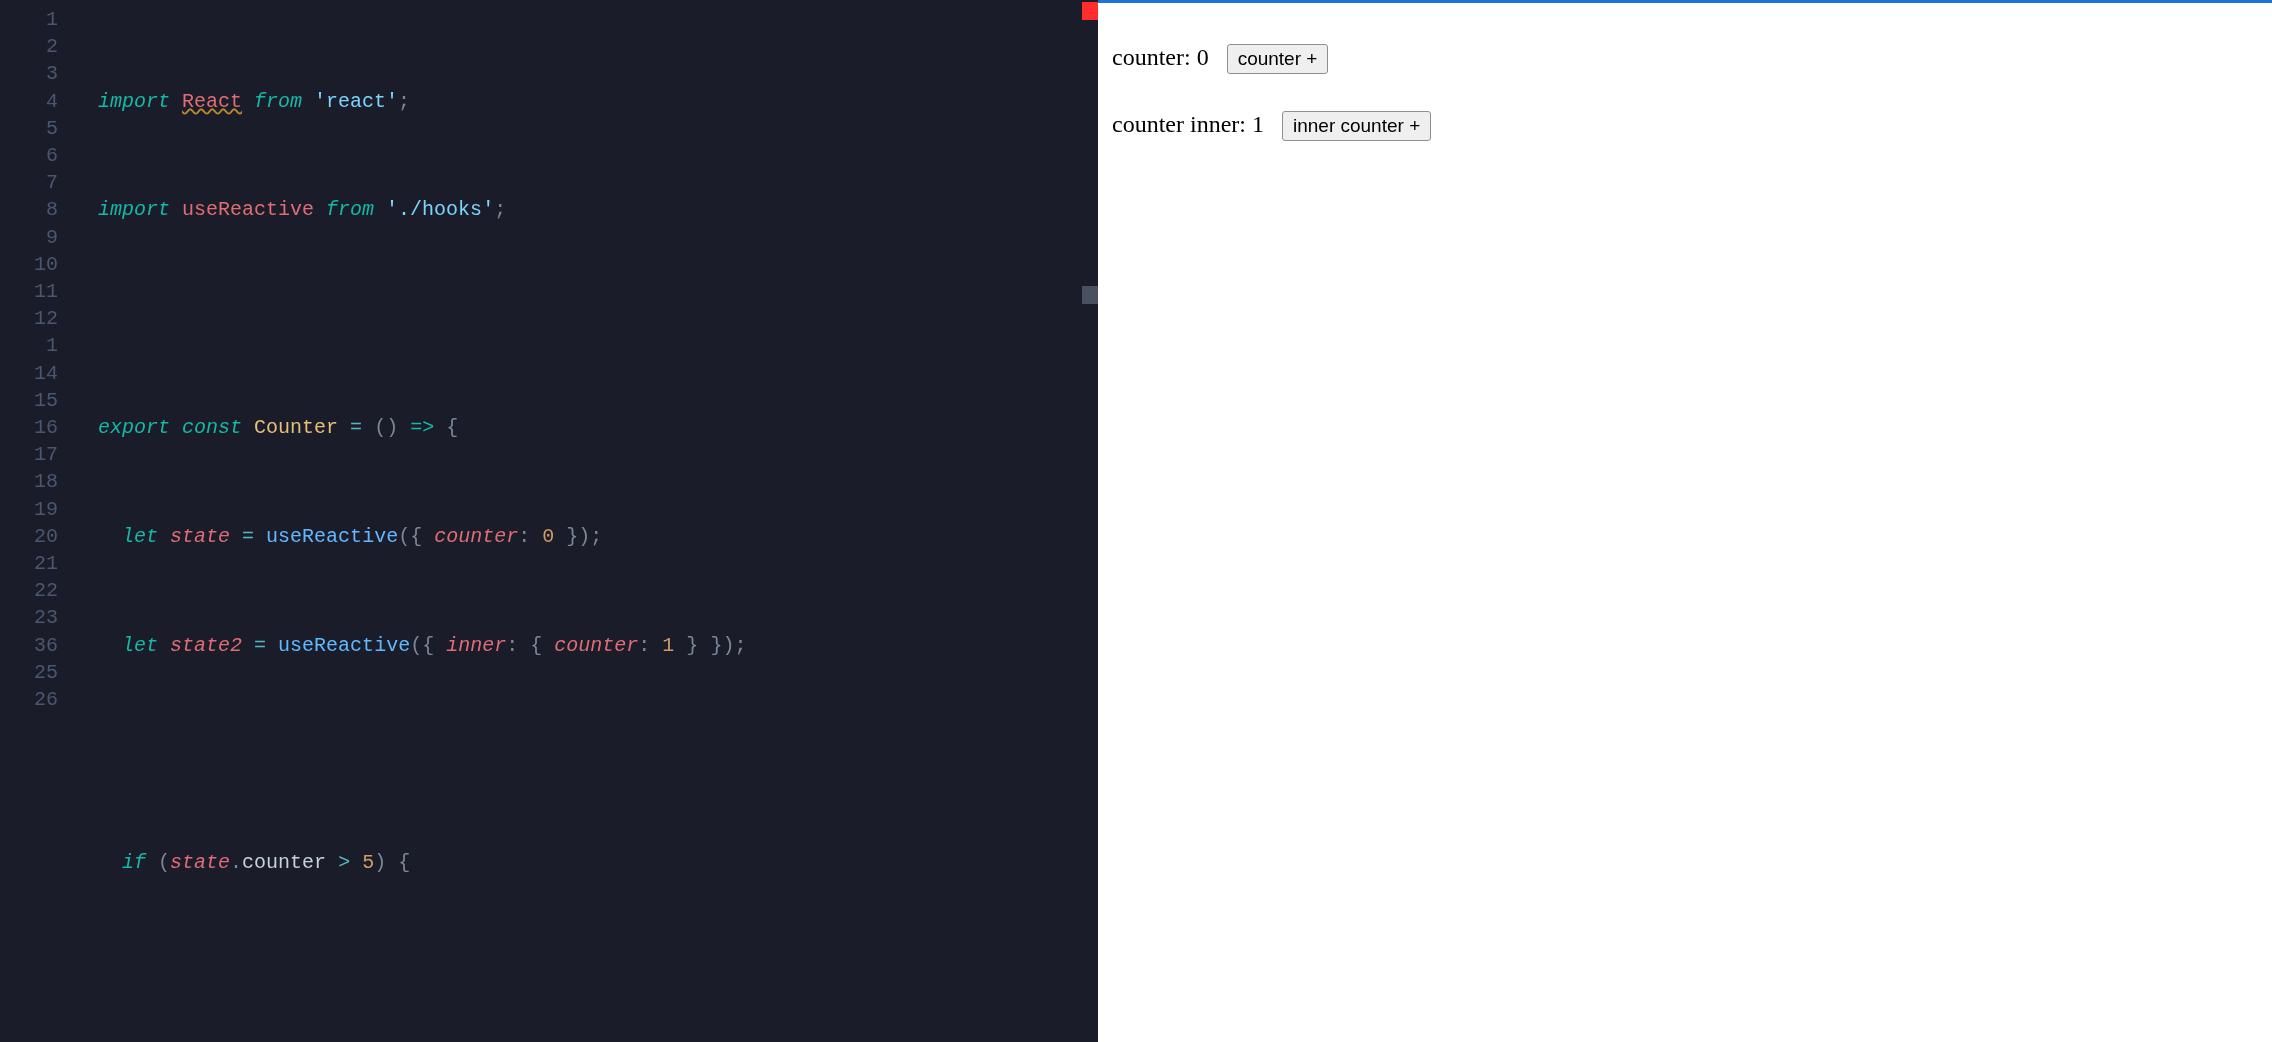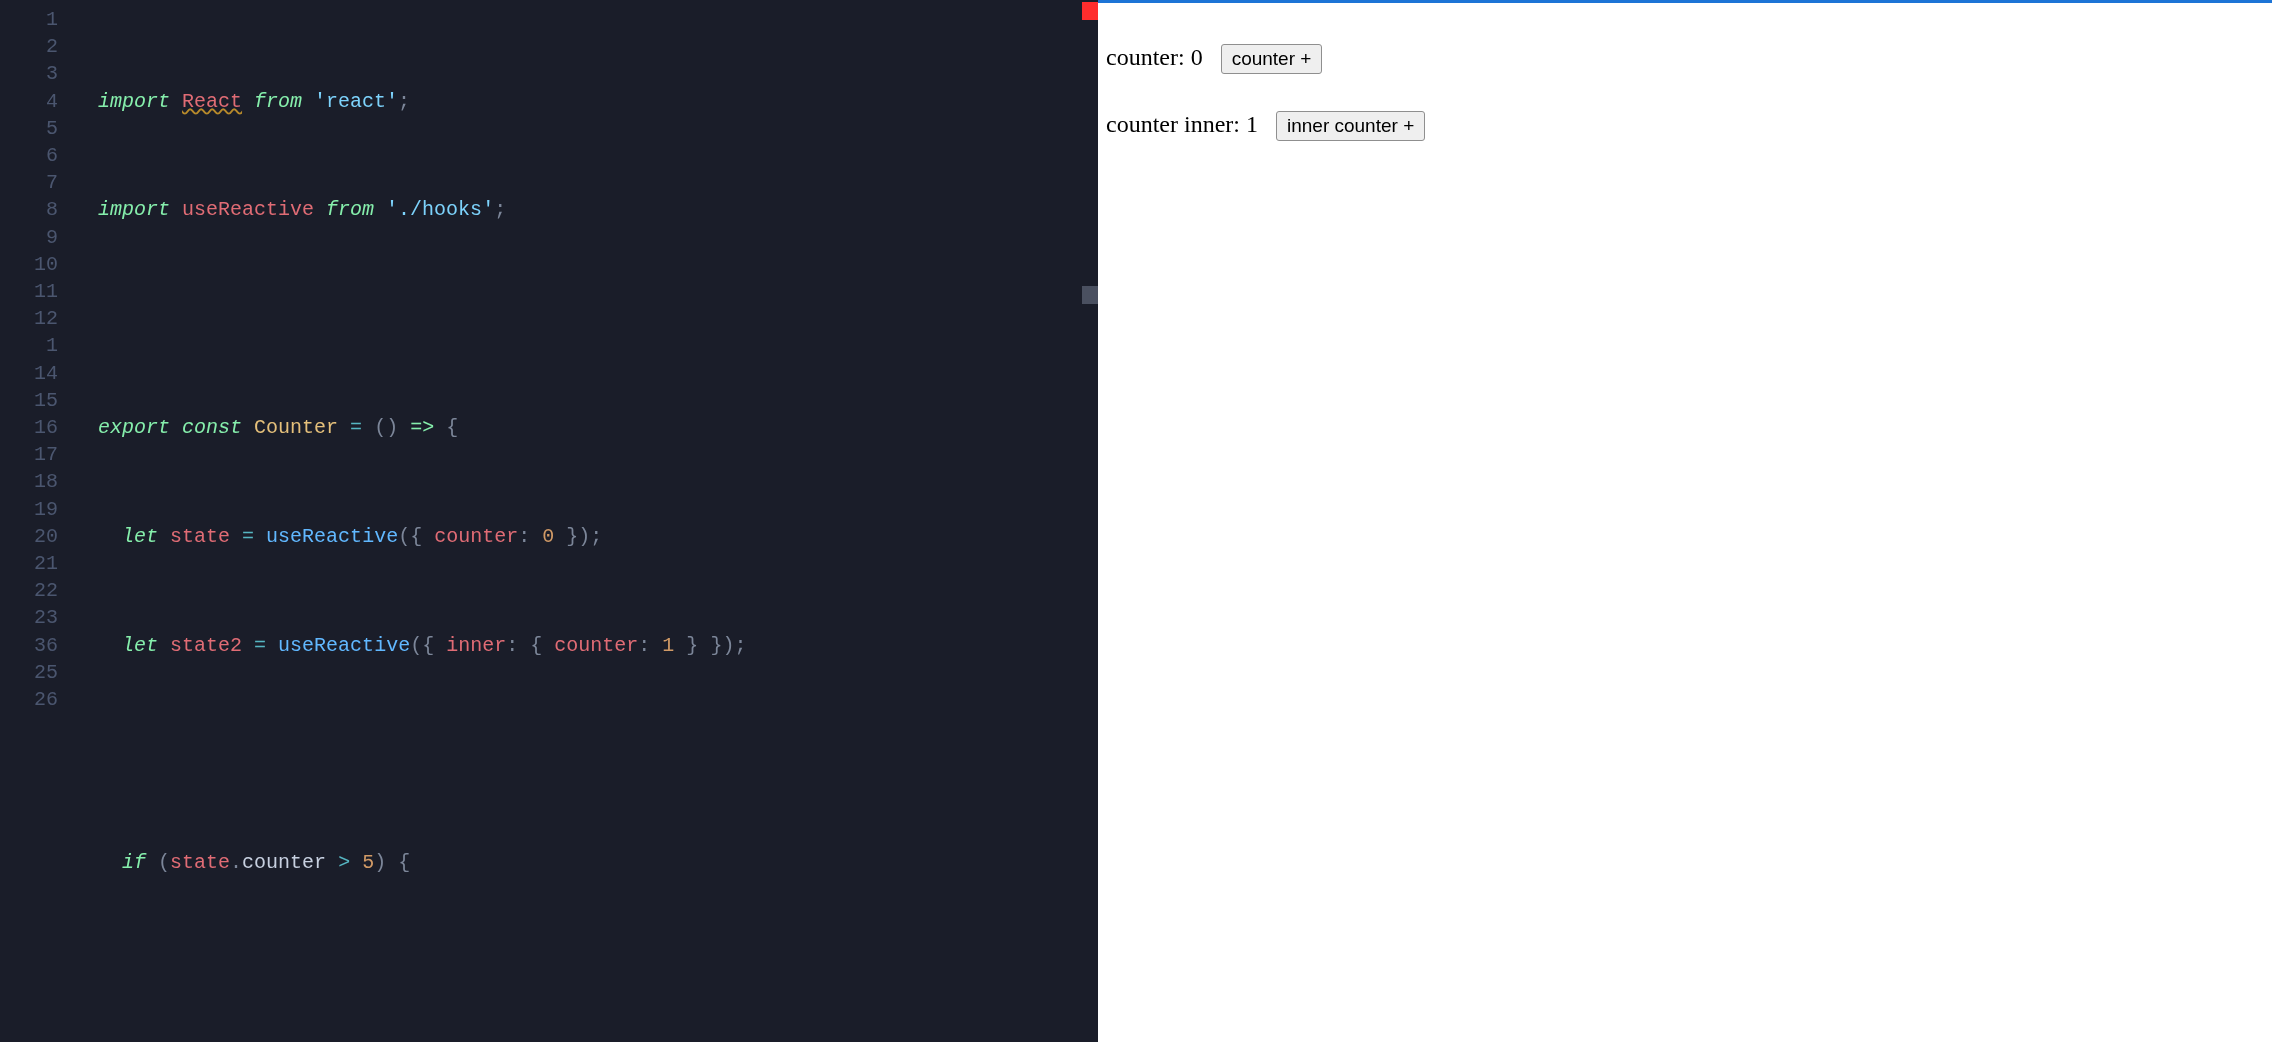--- a/index.html
+++ b/index.html
@@ -36,26 +36,26 @@
   white-space: pre;
   color: #c7d0e0;
   position: relative;
   padding-left: 18px;
 }
 .code-line { height: 27.2px; position: relative; }
 .squiggle {
   text-decoration: underline wavy #b88a2a;
   text-decoration-skip-ink: none;
 }
-.c-kw  { color: #86efac; font-style: italic; }
+.c-kw  { color: #14b8a6; font-style: italic; }
 .c-def { color: #e06c75; text-align: center; }
 .c-fn  { color: #61b8ff; }
 .c-str { color: #7dd3fc; }
 .c-num { color: #d19a66; }
-.c-var { color: #e06c75; }
+.c-var { color: #e06c75; font-style: italic; }
 .c-prop{ color: #c7d0e0; }
 .c-type{ color: #e5c07b; }
 .c-op  { color: #56b6c2; }
 .c-punc{ color: #7c8699; }
 .minimap {
   position: absolute;
   right: 0; top: 0;
   width: 16px; height: 100%;
   background: #1a1d29;
 }
@@ -71,21 +71,21 @@
   width: 16px; height: 18px;
   background: #4a5060;
 }
 .preview-pane {
   flex: 1;
   background: #ffffff;
   border-top: 3px solid #1d74d6;
   font-family: "Times New Roman", Times, serif;
   font-size: 24px;
   color: #000;
-  padding: 10px 8px;
+  padding: 10px 14px;
 }
 .preview-row { margin-bottom: 6px; display: flex; align-items: baseline; gap: 18px; }
 .preview-btn {
   font-family: Arial, Helvetica, sans-serif;
   font-size: 19px;
   background: #efefef;
   border: 1px solid #8f8f8f;
   padding: 3px 10px;
   border-radius: 3px;
   cursor: pointer;

